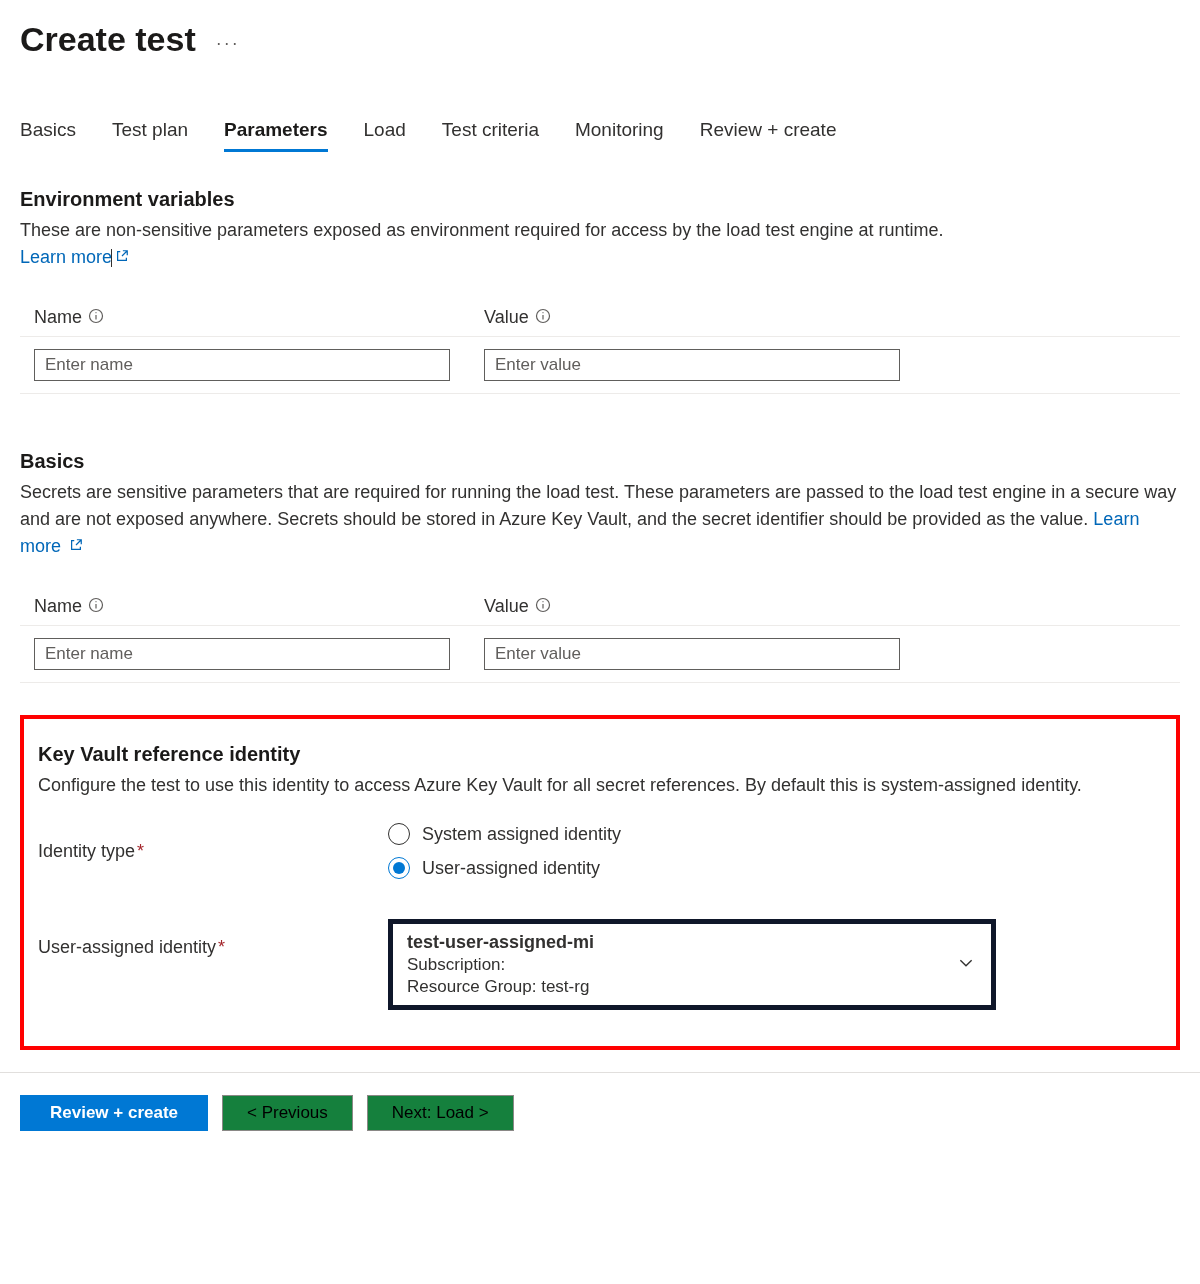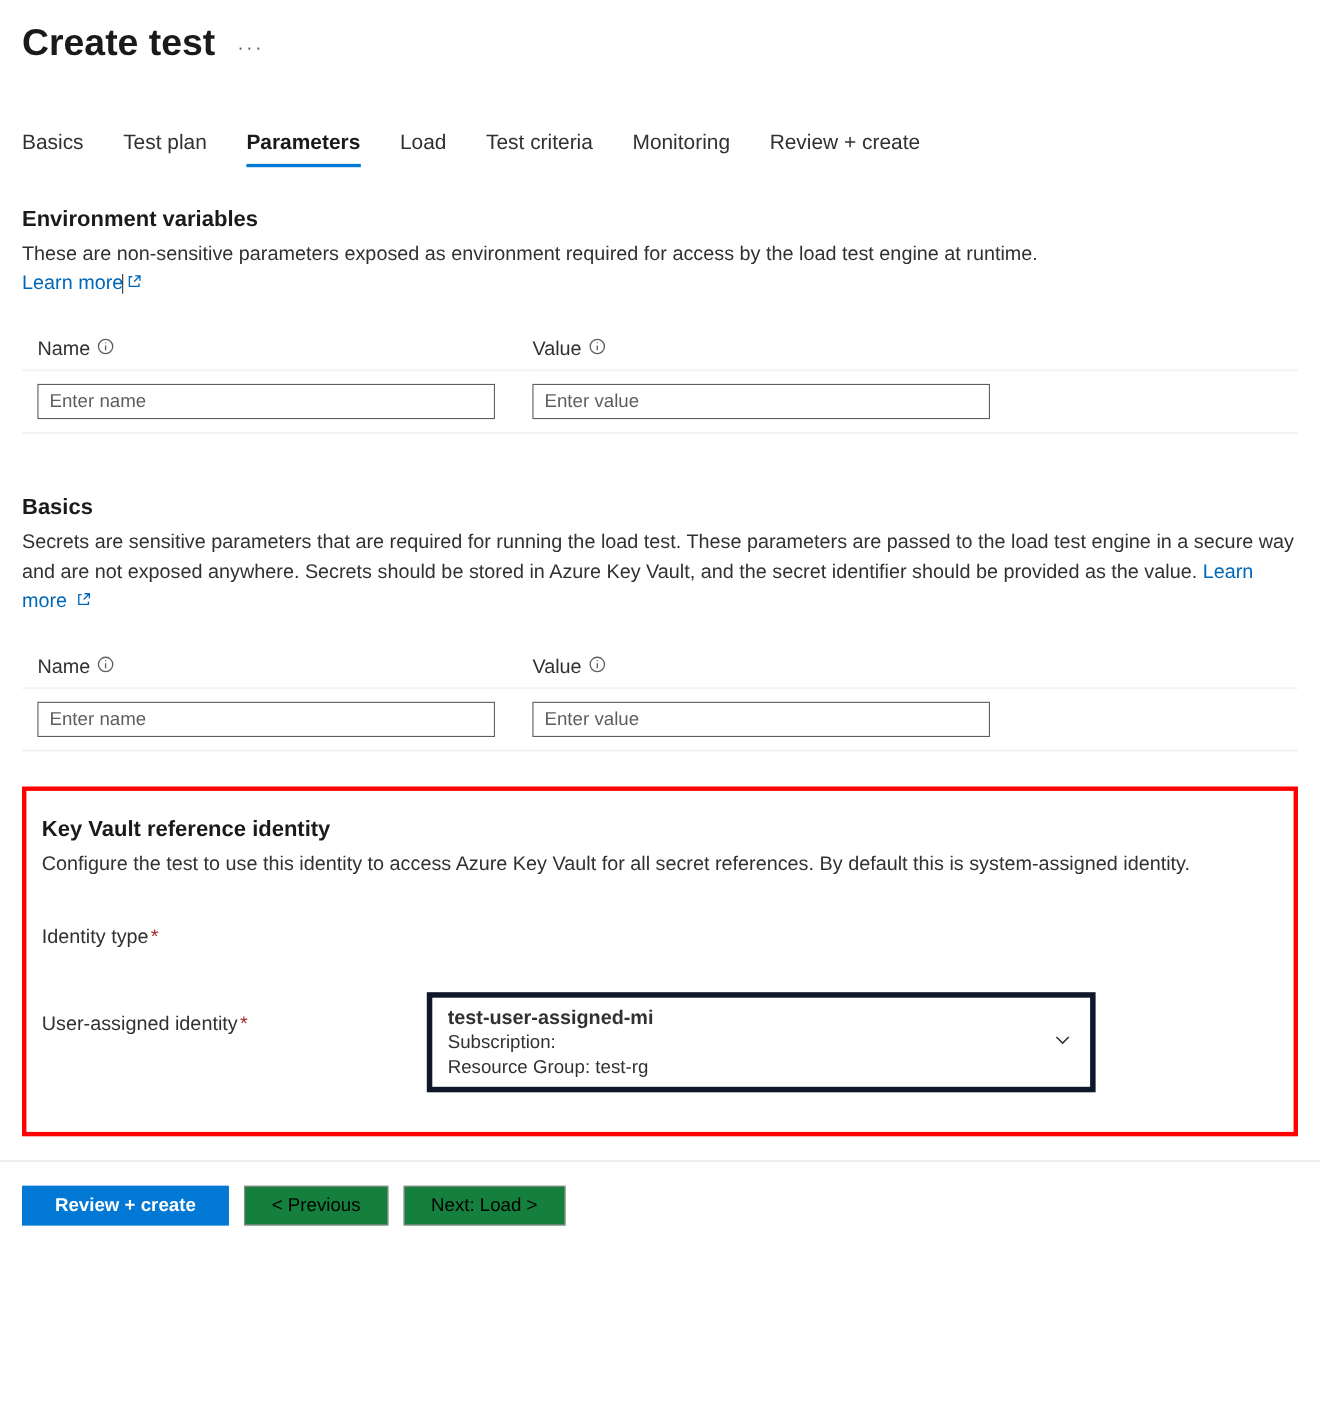--- a/index.html
+++ b/index.html
@@ -301,20 +301,32 @@
 </div>
 
 <div class="highlight-box">
   <h2 class="section-heading">Key Vault reference identity</h2>
   <p class="section-desc">Configure the test to use this identity to access Azure Key Vault for all secret references. By default this is system-assigned identity.</p>
 
   <div class="form-row">
     <div class="form-label">
       <span>Identity type</span><span class="req">*</span>
     </div>
+    <div class="radio-group">
+      <div class="radio-item">
+        <span class="radio-circle"></span>
+        <span class="radio-label">System assigned identity</span>
+      </div>
+      <div class="radio-item selected">
+        <span class="radio-circle">
+            <span class="radio-dot"></span>
+          </span>
+        <span class="radio-label">User-assigned identity</span>
+      </div>
+    </div>
   </div>
 
   <div class="form-row" style="margin-top:40px;">
     <div class="form-label">
       <span>User-assigned identity</span><span class="req">*</span>
     </div>
     <div class="select-box">
       <div class="select-main">test-user-assigned-mi</div>
       <div class="select-sub">
         <span>Subscription:</span> <span></span>

